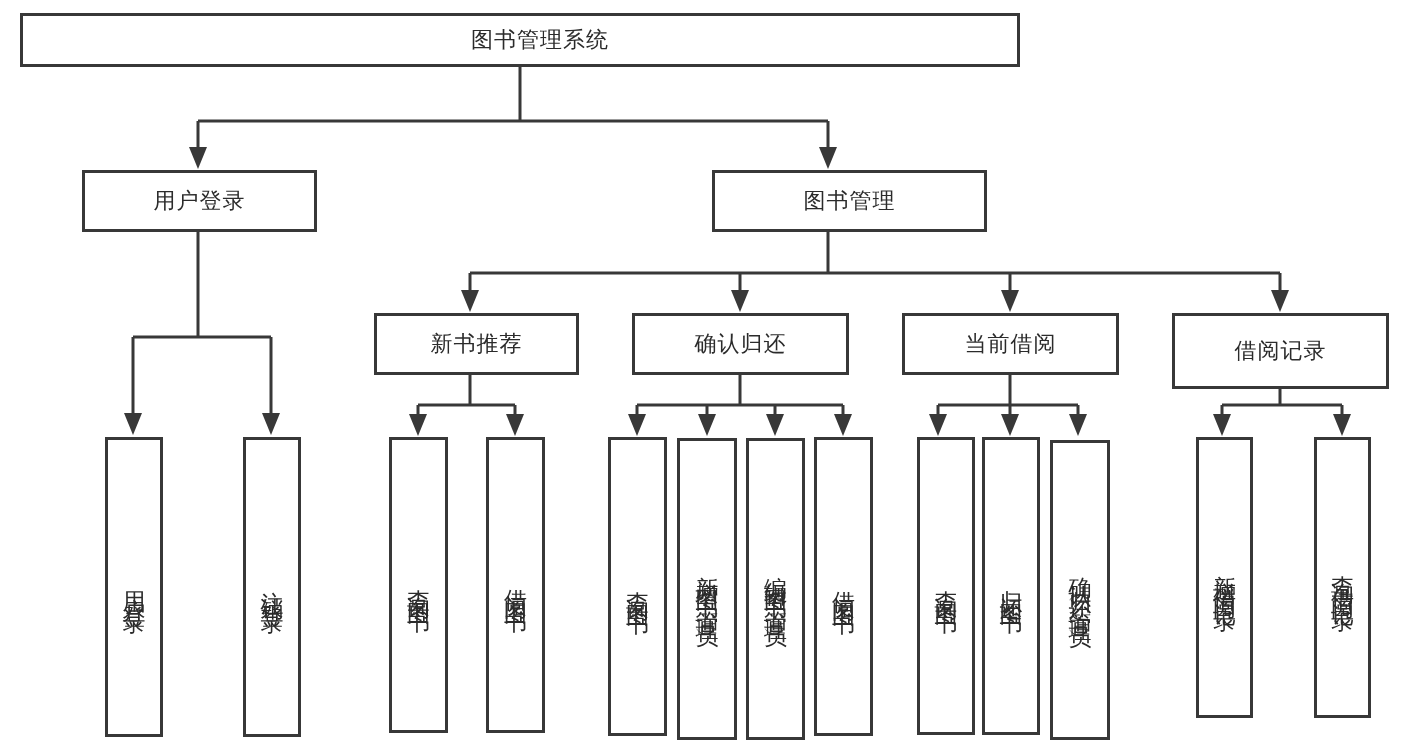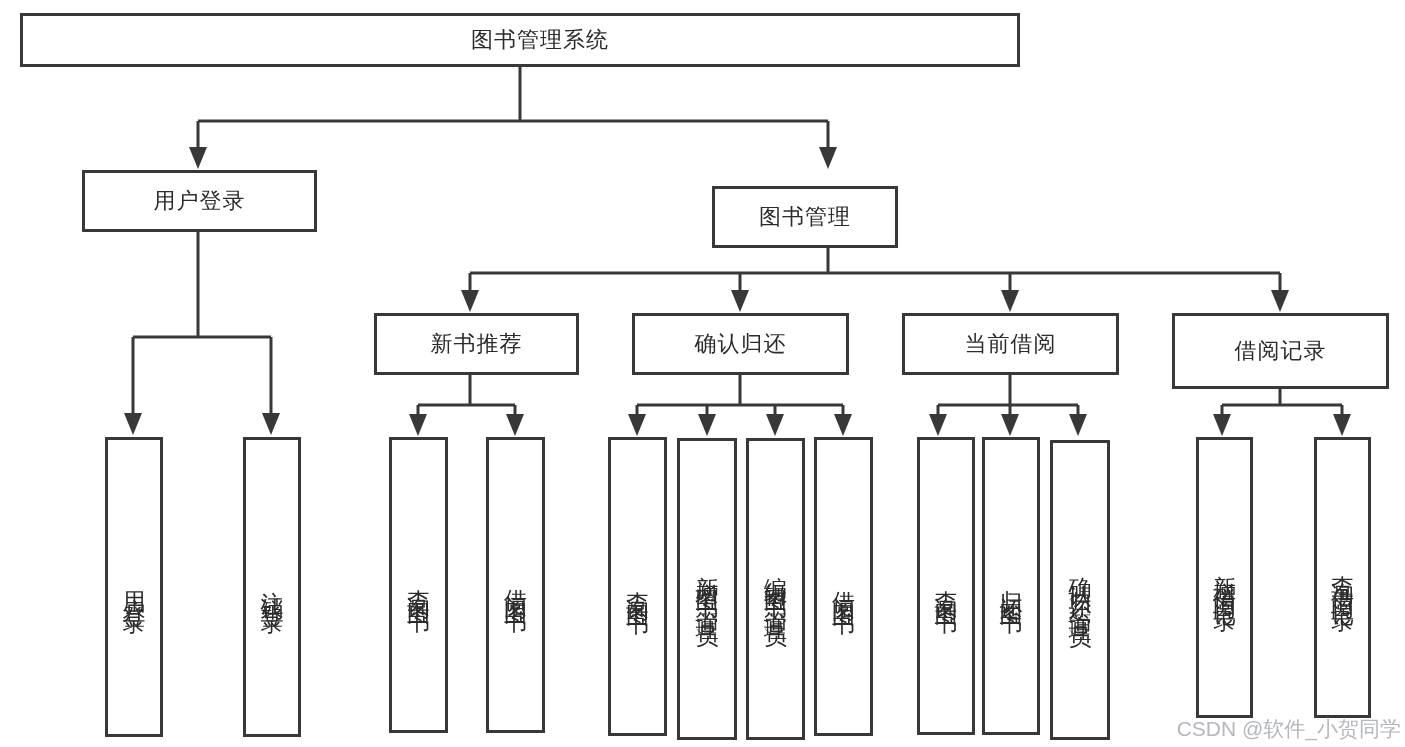--- a/index.html
+++ b/index.html
@@ -103,21 +103,21 @@
       <polygon points="1069,414 1087,414 1078,436"></polygon>
 
       <polygon points="1213,414 1231,414 1222,436"></polygon>
       <polygon points="1333,414 1351,414 1342,436"></polygon>
     </g>
   </svg>
 
   <div class="node hnode" style="left:20px; top:13px; width:1000px; height:54px;padding-left:40px;">图书管理系统</div>
 
   <div class="node hnode" style="left:82px; top:170px; width:235px; height:62px;">用户登录</div>
-  <div class="node hnode" style="left:712px; top:186px; width:186px; height:62px;">图书管理</div>
+  <div class="node hnode" style="left:712px; top:170px; width:275px; height:62px;">图书管理</div>
 
   <div class="node hnode" style="left:374px; top:313px; width:205px; height:62px;text-align:center;">新书推荐</div>
   <div class="node hnode" style="left:632px; top:313px; width:217px; height:62px;">确认归还</div>
   <div class="node hnode" style="left:902px; top:313px; width:217px; height:62px;">当前借阅</div>
   <div class="node hnode" style="left:1172px; top:313px; width:217px; height:76px;">借阅记录</div>
 
   <div class="node vnode" style="left:105px; top:437px; width:58px; height:300px;">用户登录</div>
   <div class="node vnode" style="left:243px; top:437px; width:58px; height:300px;">注销登录</div>
 
   <div class="node vnode" style="left:389px; top:437px; width:59px; height:296px;">查询图书</div>
@@ -128,14 +128,13 @@
   <div class="node vnode" style="left:746px; top:438px; width:59px; height:302px;">编辑图书（管理员）</div>
   <div class="node vnode" style="left:814px; top:437px; width:59px; height:299px;">借阅图书</div>
 
   <div class="node vnode" style="left:917px; top:437px; width:58px; height:298px;">查询图书</div>
   <div class="node vnode" style="left:982px; top:437px; width:58px; height:298px;">归还图书</div>
   <div class="node vnode" style="left:1050px; top:440px; width:60px; height:300px;">确认归还（管理员）</div>
 
   <div class="node vnode" style="left:1196px; top:437px; width:57px; height:281px;">新增借阅记录</div>
   <div class="node vnode" style="left:1314px; top:437px; width:57px; height:281px;">查询借阅记录</div>
 
-  <div class="watermark">CSDN @软件_小贺同学</div>
 </div>
 
 </body></html>

